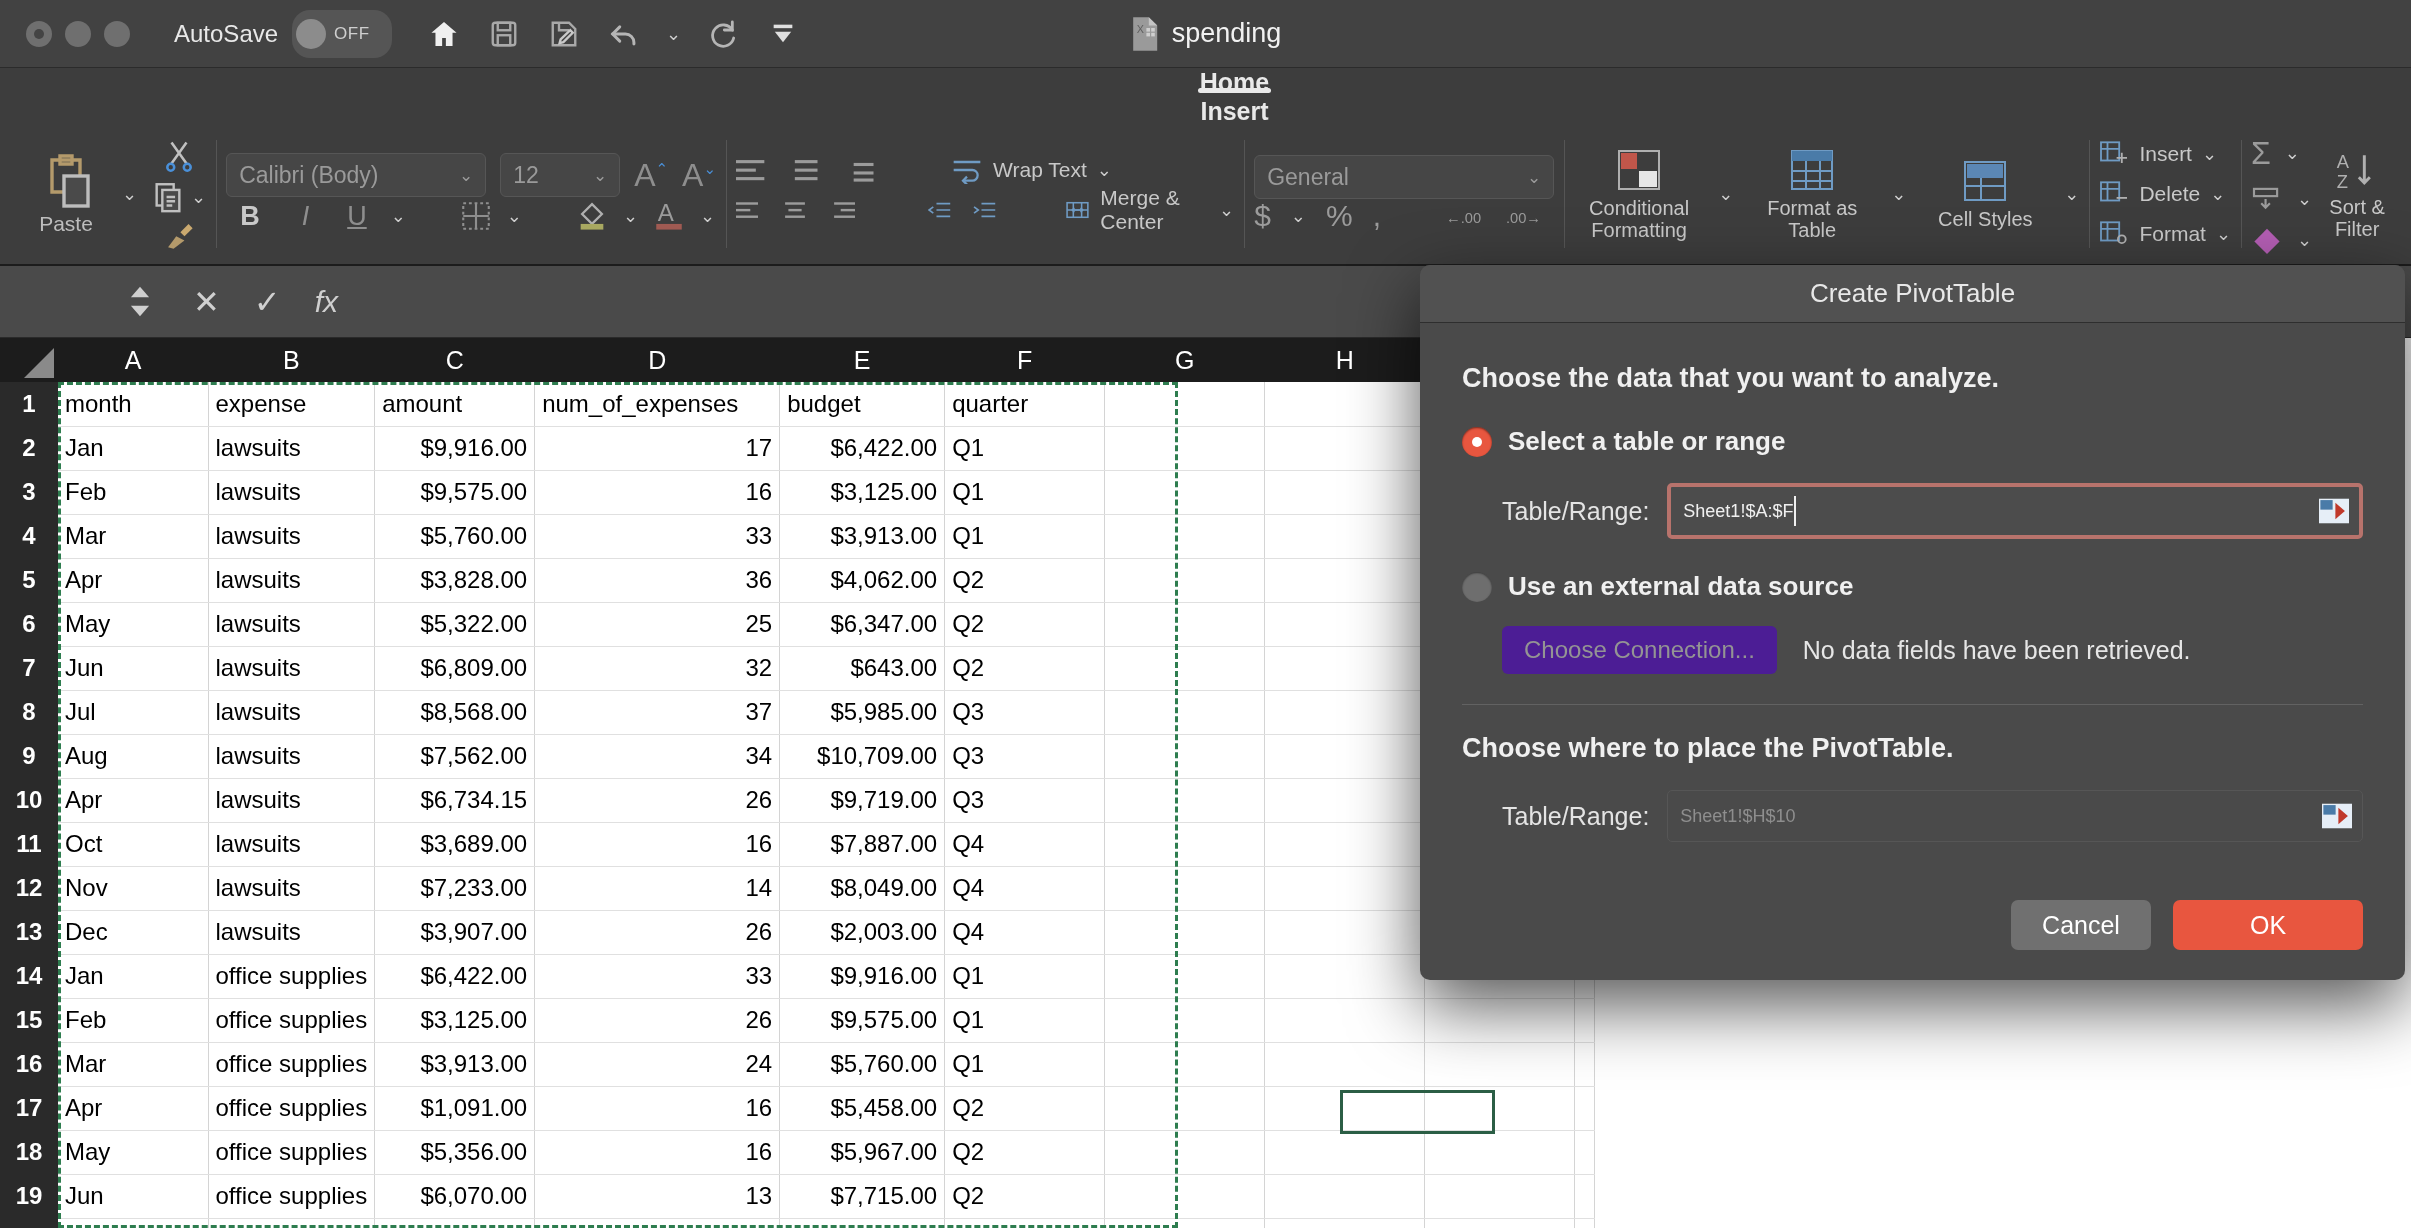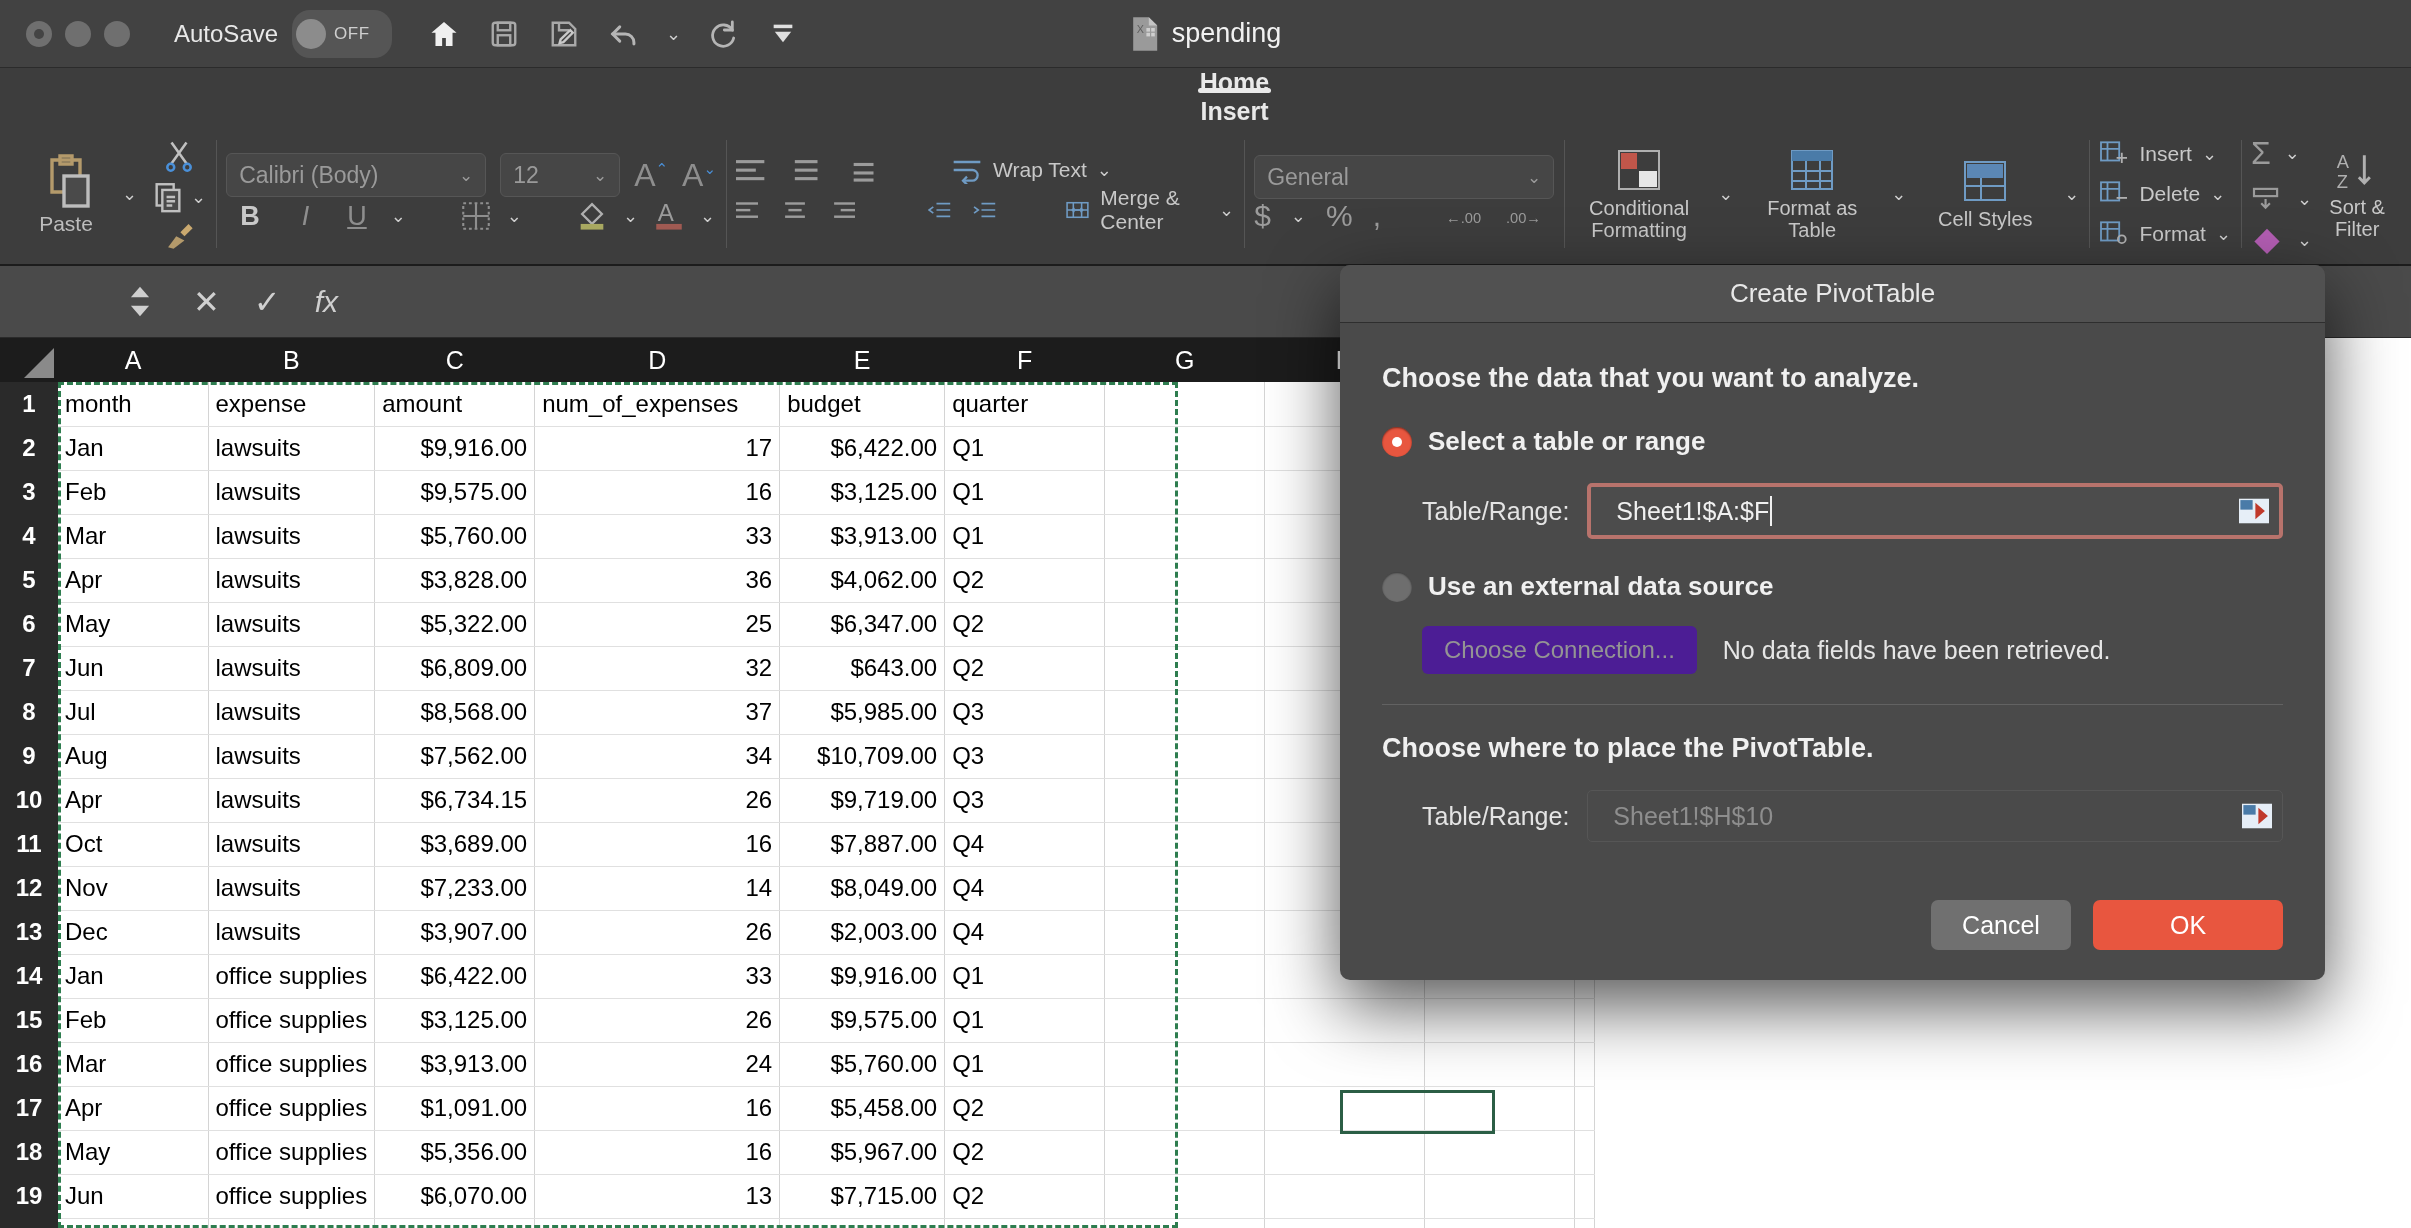--- a/index.html
+++ b/index.html
@@ -128,21 +128,21 @@
     position: absolute; left: 58px; top: 44px; width: 1120px; height: 846px;
     border: 3px dashed #2e7d4f; pointer-events: none; z-index: 5;
   }
   .selcell {
     position: absolute; left: 1340px; top: 752px; width: 155px; height: 44px;
     border: 3px solid #2b5e45; z-index: 6; pointer-events: none;
   }
 
   
   .dlg {
-    position: absolute; left: 1340px; top: 265px; width: 985px; height: 715px;
+    position: absolute; left: 1420px; top: 265px; width: 985px; height: 715px;
     background: #4a4a4a; border-radius: 10px; overflow: hidden;
     box-shadow: 0 26px 70px rgba(0,0,0,.66);
     z-index: 40; display: flex; flex-direction: column;
   }
   .dlg-title {
     height: 58px; background: #515151; border-bottom: 1px solid #2e2e2e;
     display: flex; align-items: center; justify-content: center;
     color: #e8e8e8; font-size: 26px;
   }
   .dlg-body { flex: 1; padding: 40px 42px 26px 42px; position: relative; }
@@ -155,21 +155,21 @@
   .radio.on { background: #e8563f; position: relative; }
   .radio.on::after {
     content: ""; position: absolute; left: 10px; top: 10px; width: 10px; height: 10px;
     border-radius: 50%; background: #fff;
   }
   .radio-lbl { color: #f0f0f0; font-size: 26px; font-weight: bold; }
   .field-row { display: flex; align-items: center; gap: 18px; margin-top: 26px; padding-left: 40px; }
   .field-lbl { color: #e4e4e4; font-size: 25px; }
   .textbox {
     flex: 1; height: 52px; background: #4f4f4f; border: 1px solid #5c5c5c; border-radius: 5px;
-    display: flex; align-items: center; padding: 0 25px; color: #f0f0f0; font-size: 25px;
+    display: flex; align-items: center; padding: 0 12px; color: #f0f0f0; font-size: 18px;
     position: relative;
   }
   .textbox.focused { border: 4px solid #b8736c; background: #4c4c4c; height: 56px; }
   .textbox.disabled { color: #8e8e8e; background: #4a4a4a; border-color: #565656; }
   .caret {
     display: inline-block; width: 2px; height: 30px; background: #f0f0f0; margin-left: 1px;
   }
   .rangepick {
     position: absolute; right: 10px; top: 50%; transform: translateY(-50%);
     width: 30px; height: 26px;

